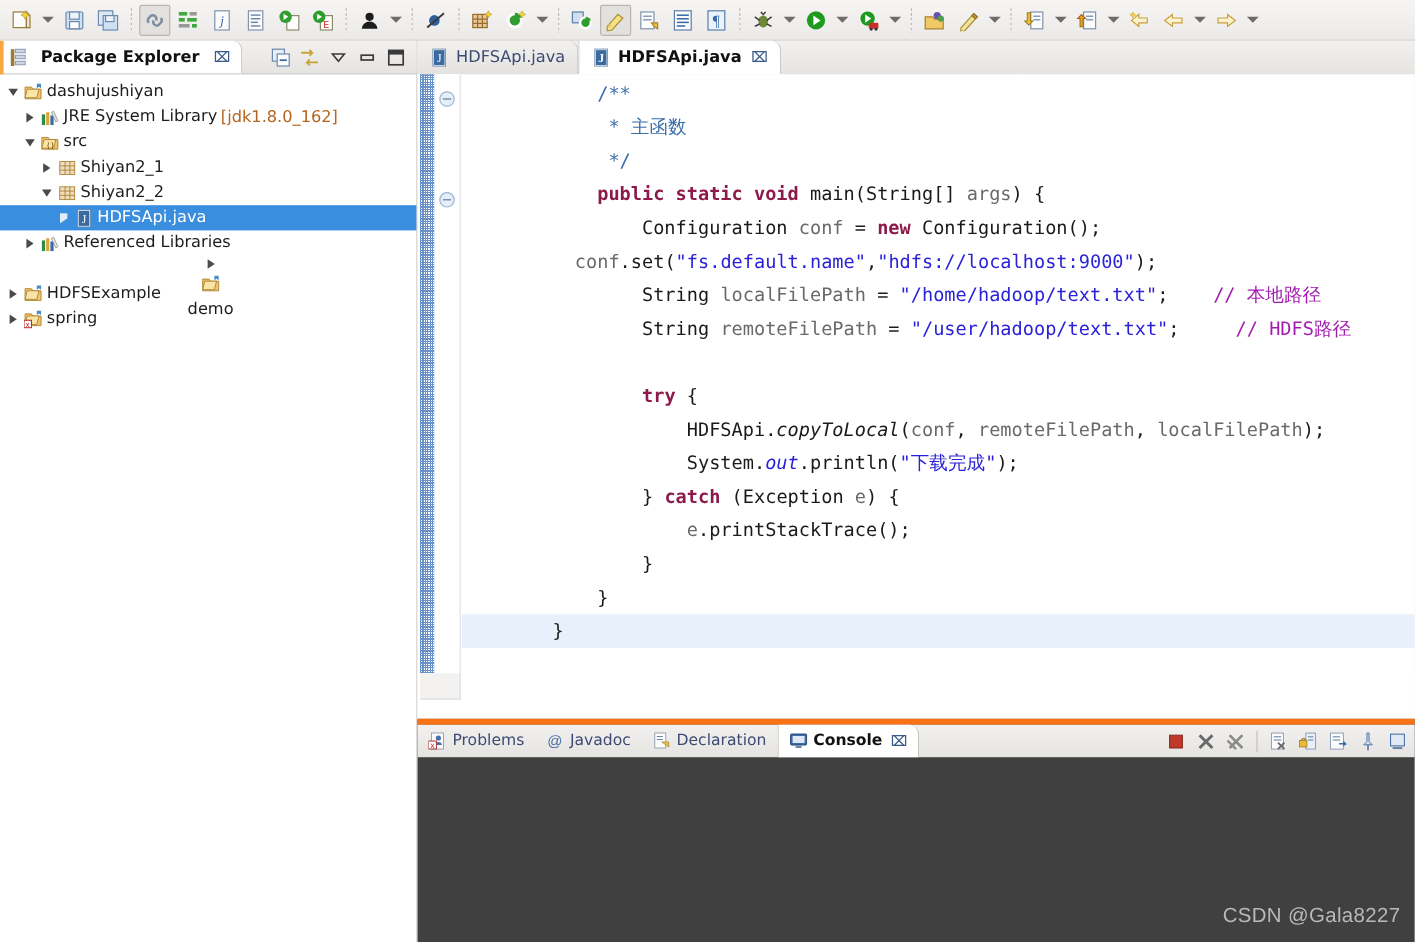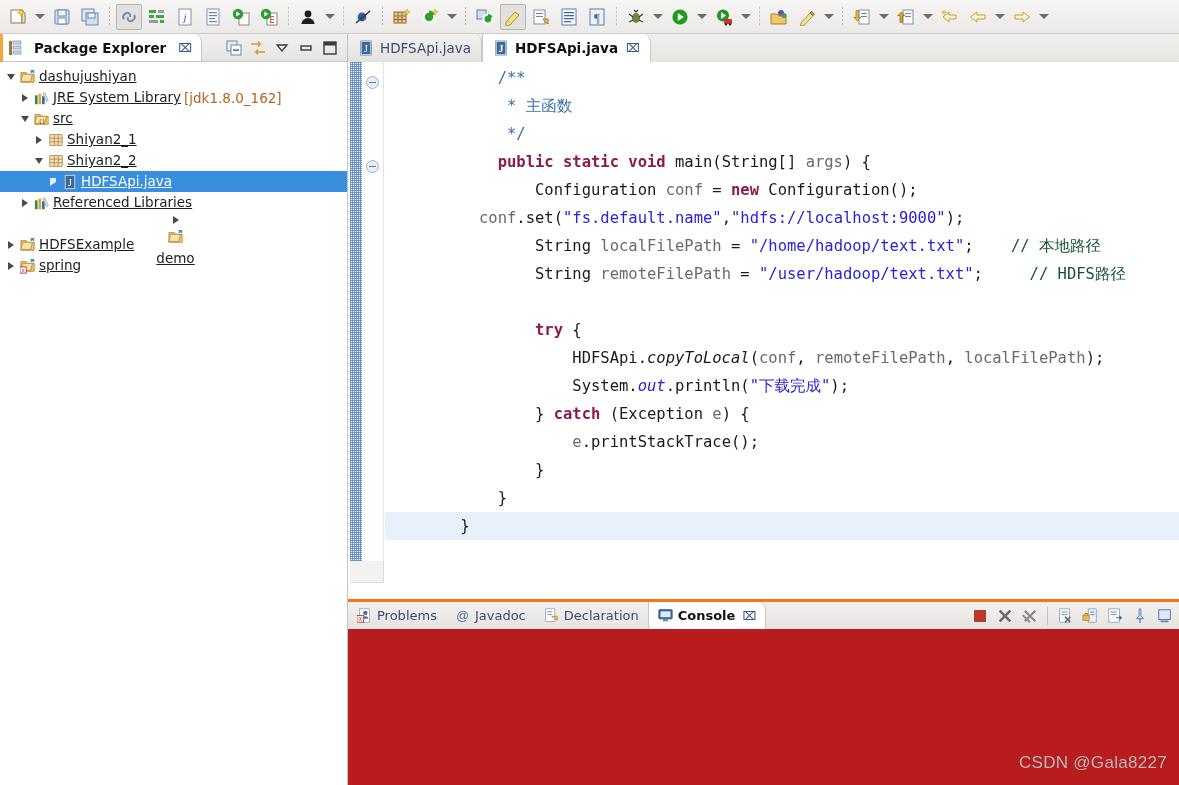--- a/index.html
+++ b/index.html
@@ -60,21 +60,21 @@
 
   .tree { padding: 4px 0 0 0; font-size: 13.5px; color: #1d1d1d; }
   .trow {
     height: 21px; display: flex; align-items: center; gap: 3px;
     padding-left: 4px; white-space: nowrap; cursor: default;
   }
   .trow.selected { background: #3a8ee0; color: #ffffff; }
   .twist { width: 13px; height: 13px; display:flex; align-items:center; justify-content:center; flex: 0 0 13px; }
   .tw-r { width:0;height:0;border-top:4px solid transparent;border-bottom:4px solid transparent;border-left:6px solid #4a4a4a; }
   .tw-d { width:0;height:0;border-left:4px solid transparent;border-right:4px solid transparent;border-top:6px solid #4a4a4a; }
-  .tlabel { line-height: 21px; text-decoration: underline; }
+  .tlabel { line-height: 21px; }
   .tsub { color: #b5651d; }
 
   
   .editor-area {
     position: absolute; left: 348px; top: 34px; width: 831px; height: 565px;
     background: #f0efee;
   }
   .ed-tabbar { height: 28px; display: flex; align-items: stretch;
      background: linear-gradient(180deg,#f2f1ef 0%,#e6e4e1 100%); position: relative; }
   .ed-tab {
@@ -106,31 +106,31 @@
     position:absolute; left:37px; top:0; width: 794px; height: 520px;
     font-family: "DejaVu Sans Mono", "Liberation Mono", monospace;
     font-size: 15.5px; line-height: 28px; color: #1a1a1a; white-space: pre;
     padding-top: 2px;
   }
   .ln { height:28px; padding-left: 38px; }
   .ln.hl { background:#e8f1fb; }
   .kw { color:#8c1a4b; font-weight:bold; }
   .str { color:#2a22d8; }
   .cmt { color:#3a6ea8; }
-  .cmt2 { color:#14532d; }
+  .cmt2 { color:#a21caf; }
   .var { color:#6a6a6a; }
   .ital { font-style: italic; }
   .bolditalblue { color:#2a22d8; font-weight:normal; font-style:italic; }
   .ed-bottomstrip { position:absolute; left:0; top:499px; width:831px; height:38px; background:#fff;}
   .ed-bottomstrip .nub { position:absolute; left:2px; top:0; width:34px; height:22px; background:#f3f2f1; border-right:1px solid #ddd; border-bottom:1px solid #ddd;}
 
   
   .console-panel {
     position:absolute; left:348px; top:599px; width:831px; height:186px;
-    background:#b91c1c; border-top:3px solid #f97316;
+    background:#404040; border-top:5px solid #f97316;
   }
   .cs-tabbar { height:27px; display:flex; align-items:stretch;
     background: linear-gradient(180deg,#f2f1ef 0%,#e6e4e1 100%); position:relative; }
   .cs-tab { display:flex; align-items:center; gap:5px; padding:0 9px; font-size:13px; color:#3b4b73; cursor:default; }
   .cs-tab.active { background:#fff; font-weight:bold; color:#111;
     border-left:1px solid #c9c6c2; border-right:1px solid #c9c6c2; border-top-right-radius:8px; }
   .cs-tools { margin-left:auto; display:flex; align-items:center; padding-right:2px; gap:1px; }
   .cs-tool { width:24px; height:24px; display:flex; align-items:center; justify-content:center; cursor:default; }
   .cs-sep { width:1px;height:18px;background:#c3c0bc; margin:0 4px; }
   .cs-header {

